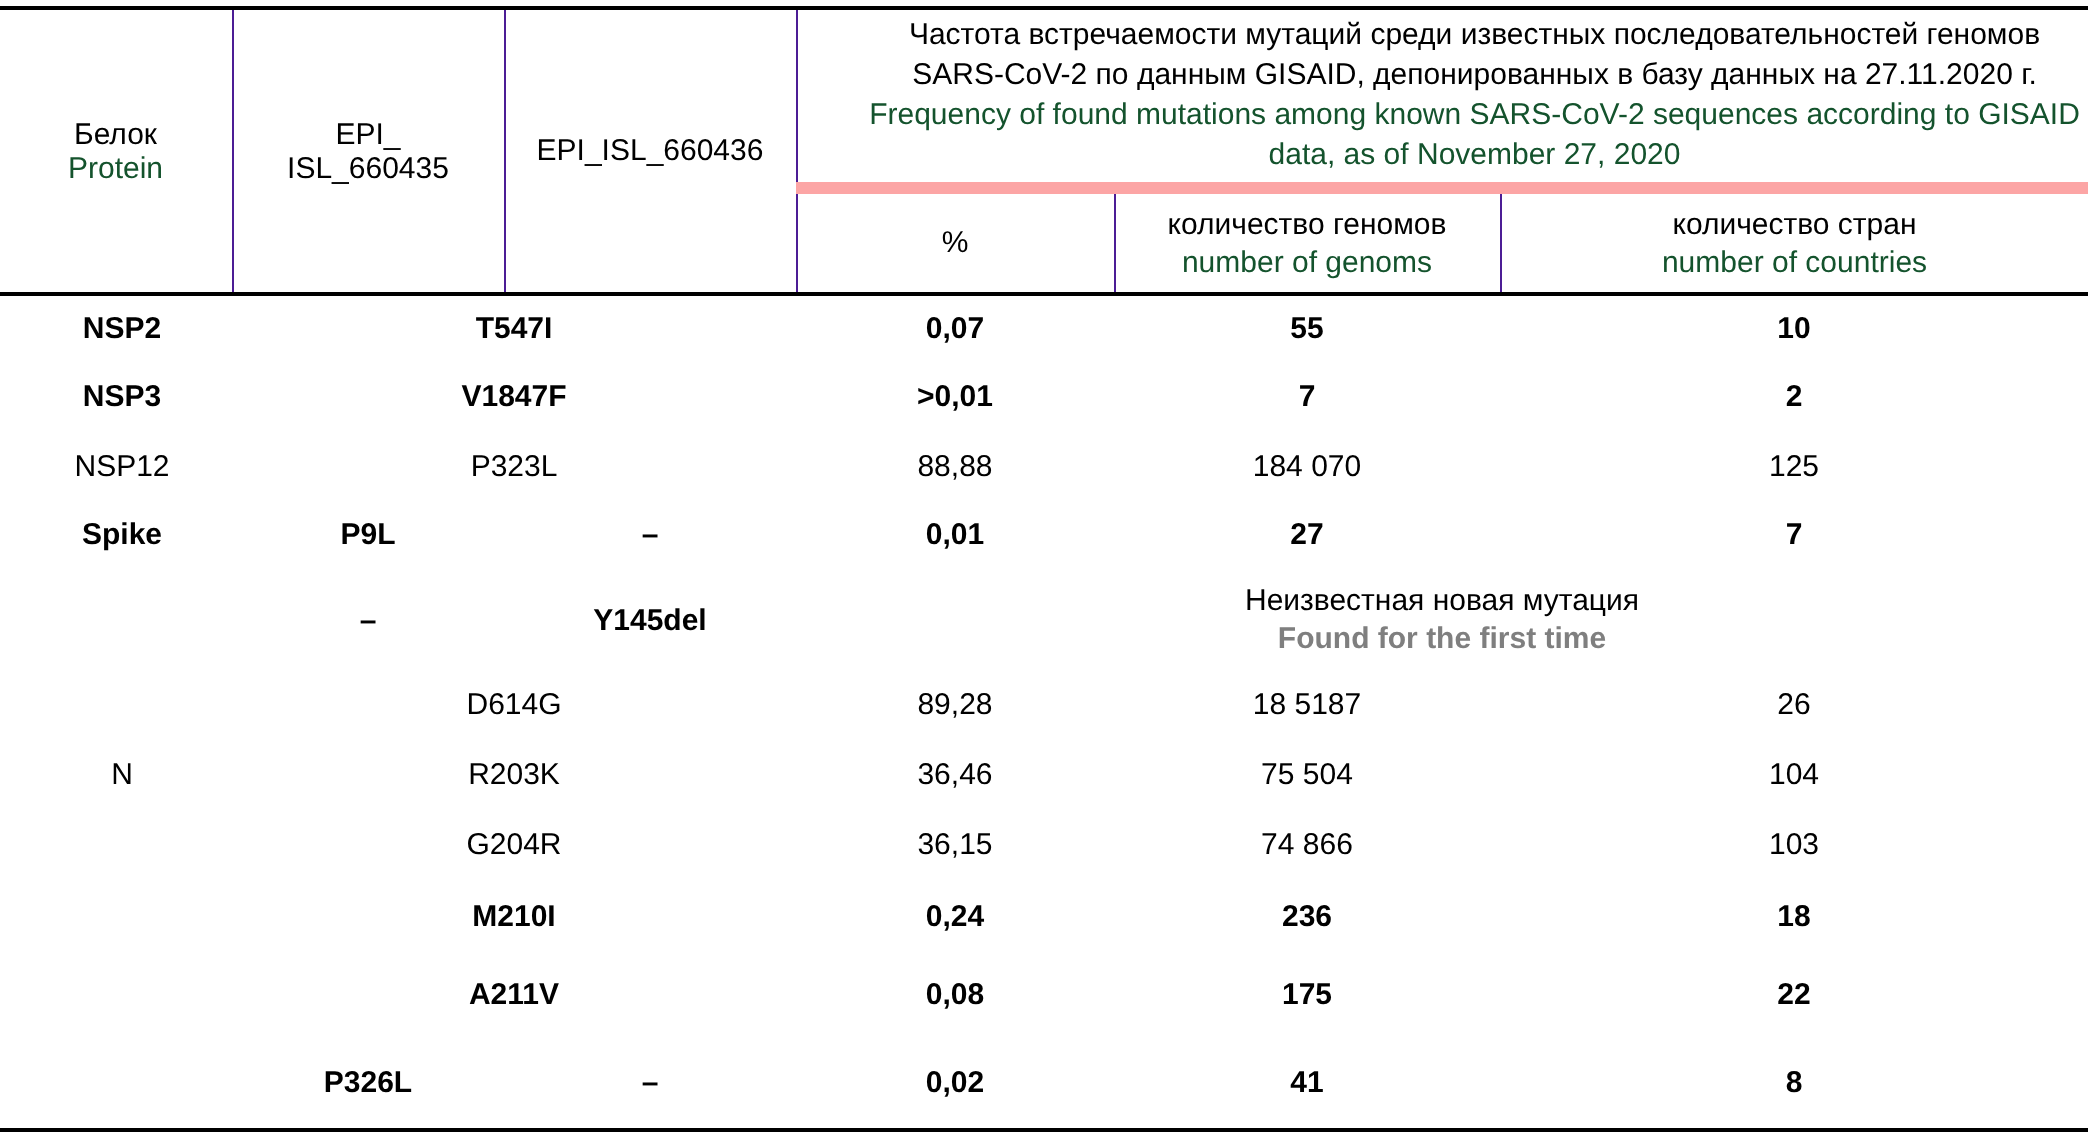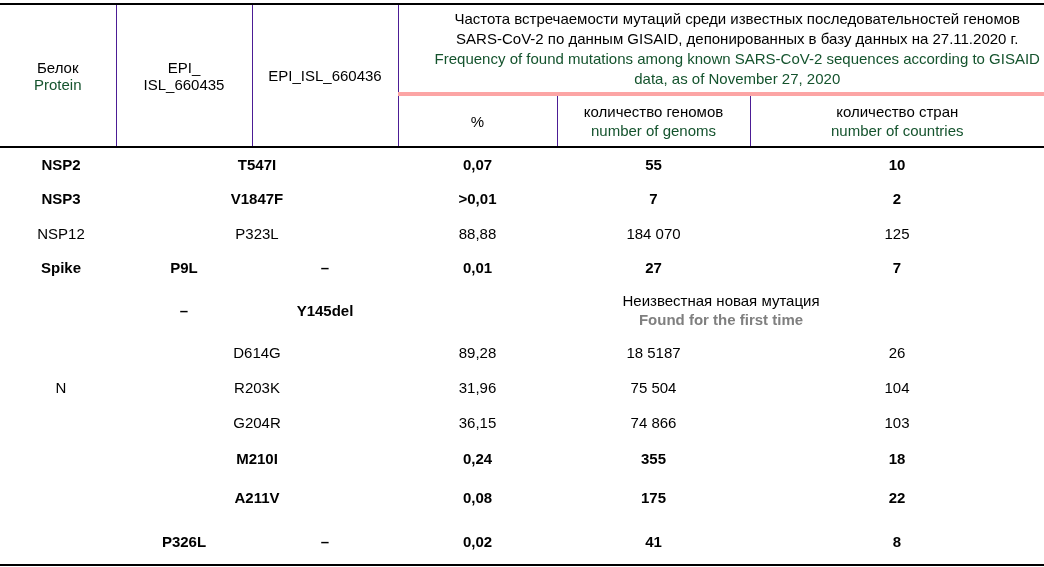--- a/index.html
+++ b/index.html
@@ -24,21 +24,21 @@
   td, th {
     padding: 0;
     vertical-align: middle;
     font-weight: normal;
     text-align: center;
     overflow: hidden;
   }
   
   th.v-r { border-right: 1px solid #4c1d95; }
   thead th { border-bottom: 2px solid #000; }
-  th.freq-head { border-bottom: 4px solid #fca5a5; padding-left: 32px; }
+  th.freq-head { border-bottom: 6px solid #fca5a5; padding-left: 32px; }
   .muted { color: #14532d; }
   .prewrap { white-space: pre-line; margin-top: 16px; }
   
   td.protein {
     text-align: center;
     padding-left: 6px;
   }
   tr.bold td { font-weight: 700; }
   .note-ru { font-weight: 400; color: #000; line-height: 19px; }
   .note-en { font-weight: 700; color: #7f7f7f; line-height: 19px; }
@@ -134,38 +134,38 @@
       <td class="protein"></td>
       <td colspan="2">D614G</td>
       <td>89,28</td>
       <td>18 5187</td>
       <td>26</td>
     </tr>
 
     <tr style="height:36px">
       <td class="protein">N</td>
       <td colspan="2">R203K</td>
-      <td>31,96</td>
+      <td>36,46</td>
       <td>75 504</td>
       <td>104</td>
     </tr>
 
     <tr style="height:35px">
       <td class="protein"></td>
       <td colspan="2">G204R</td>
       <td>36,15</td>
       <td>74 866</td>
       <td>103</td>
     </tr>
 
     <tr class="bold" style="height:36px">
       <td class="protein"></td>
       <td colspan="2">M210I</td>
       <td>0,24</td>
-      <td>355</td>
+      <td>236</td>
       <td>18</td>
     </tr>
 
     <tr class="bold" style="height:42px">
       <td class="protein"></td>
       <td colspan="2">A211V</td>
       <td>0,08</td>
       <td>175</td>
       <td>22</td>
     </tr>

